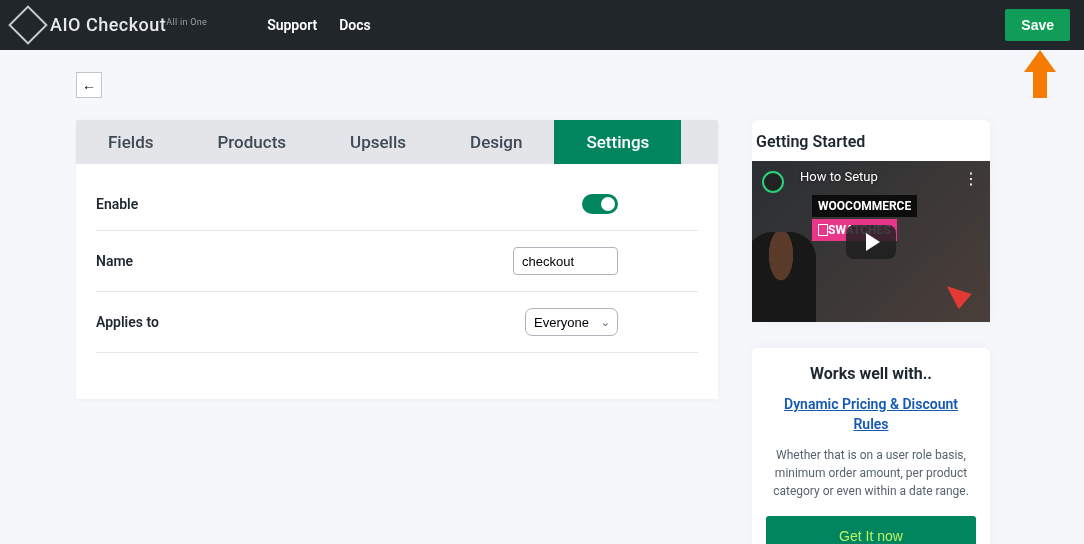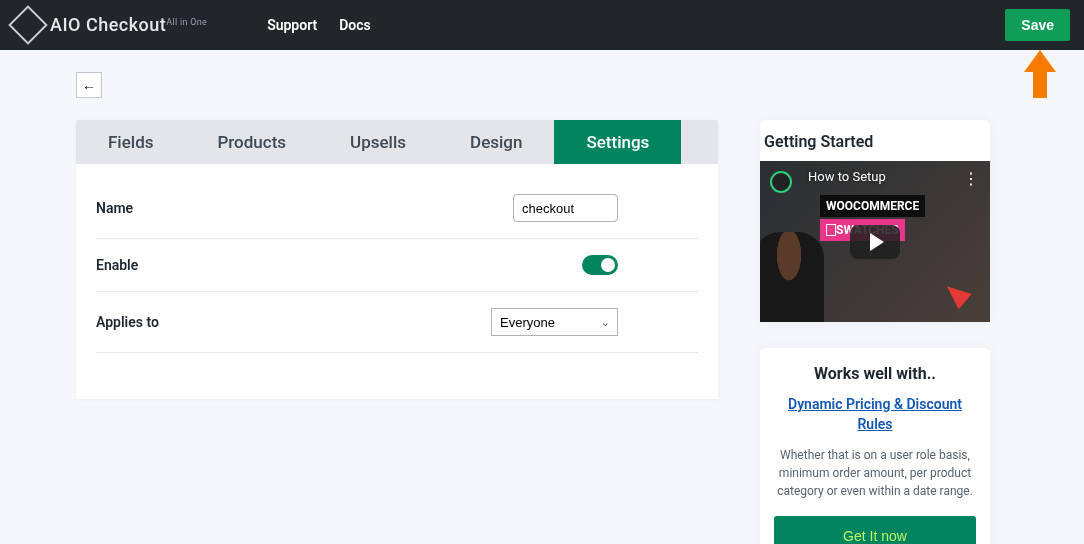--- a/index.html
+++ b/index.html
@@ -29,25 +29,25 @@
   .tab.active { background: #00855f; color: #fff; }
 
   .panel-body { background: #fff; padding: 30px 20px 46px 20px; }
   .row { display: flex; align-items: center; justify-content: space-between; padding: 16px 0; border-bottom: 1px solid #e4e7eb; }
   .row:first-child { padding-top: 0; }
   .row-label { font-size: 14px; font-weight: 600; color: #1e2730; }
   .toggle { width: 36px; height: 20px; background: #00855f; border-radius: 20px; position: relative; cursor: pointer; margin-right: 80px; }
   .toggle-knob { width: 14px; height: 14px; background: #fff; border-radius: 50%; position: absolute; top: 3px; right: 3px; }
   .text-input { width: 105px; height: 28px; border: 1px solid #aeb4bc; border-radius: 4px; padding: 0 8px; font-size: 13px; margin-right: 80px; }
   .select-wrap { position: relative; margin-right: 80px; }
-  .select-input { width: 127px; height: 28px; border: 1px solid #aeb4bc; border-radius: 0; padding: 0 8px; font-size: 13px; appearance: none; background: #fff; cursor: pointer; }
+  .select-input { width: 93px; height: 28px; border: 1px solid #aeb4bc; border-radius: 7px; padding: 0 8px; font-size: 13px; appearance: none; background: #fff; cursor: pointer; }
   .select-chevron { position: absolute; right: 8px; top: 50%; transform: translateY(-50%); pointer-events: none; font-size: 11px; color: #566; }
 
   .sidebar { width: 238px; margin-top: 46px; display: flex; flex-direction: column; gap: 26px; }
-  .card { background: #fff; border-radius: 6px; box-shadow: 0 0 14px rgba(0,0,0,.04); padding: 0 0 14px 0; margin-left: 8px; }
+  .card { background: #fff; border-radius: 6px; box-shadow: 0 0 14px rgba(0,0,0,.04); padding: 0 0 14px 0; }
   .card-title { font-size: 16px; font-weight: 600; color: #1e2730; padding: 12px 2px 10px 2px; }
   .video-thumb { width: 100%; height: 161px; background: linear-gradient(135deg,#2a2f33,#4a3f3a); position: relative; overflow: hidden; }
   .video-thumb .avatar { position: absolute; top: 10px; left: 10px; width: 22px; height: 22px; border: 2px solid #2bd07a; border-radius: 50%; background: #222; }
   .video-thumb .title { position: absolute; top: 8px; left: 48px; color: #fff; font-size: 13px; text-shadow: 0 0 3px rgba(0,0,0,.7); }
   .video-thumb .dots { position: absolute; top: 8px; right: 10px; color: #fff; font-size: 16px; letter-spacing: 1px; }
   .video-thumb .overlay-box { position: absolute; background: rgba(0,0,0,.75); color: #fff; padding: 4px 6px; font-weight: 700; font-size: 12px; }
   .video-thumb .box1 { top: 34px; left: 60px; }
   .video-thumb .box2 { top: 58px; left: 60px; background: #e8368a; color: #fff; display: flex; align-items: center; }
   .video-thumb .box2 .sw { display: inline-block; width: 10px; height: 12px; background: #e8368a; border: 1px solid #fff; vertical-align: middle; }
   .video-thumb .play { position: absolute; top: 50%; left: 50%; transform: translate(-50%,-50%); width: 50px; height: 34px; background: rgba(30,30,30,.85); border-radius: 8px; display: flex; align-items: center; justify-content: center; cursor: pointer; }
@@ -93,28 +93,28 @@
   <div class="main-panel">
     <div class="tabbar">
       <div class="tab">Fields</div>
       <div class="tab">Products</div>
       <div class="tab">Upsells</div>
       <div class="tab">Design</div>
       <div class="tab active">Settings</div>
     </div>
     <div class="panel-body">
       <div class="row">
-        <span class="row-label">Name</span>
-        <input class="text-input" value="checkout" style="">
-      </div>
-      <div class="row">
         <span class="row-label">Enable</span>
         <div class="toggle">
           <div class="toggle-knob"></div>
         </div>
+      </div>
+      <div class="row">
+        <span class="row-label">Name</span>
+        <input class="text-input" value="checkout" style="">
       </div>
       <div class="row">
         <span class="row-label">Applies to</span>
         <div class="select-wrap">
           <select class="select-input">
             <option>Everyone</option>
           </select>
           <span class="select-chevron">⌄</span>
         </div>
       </div>

